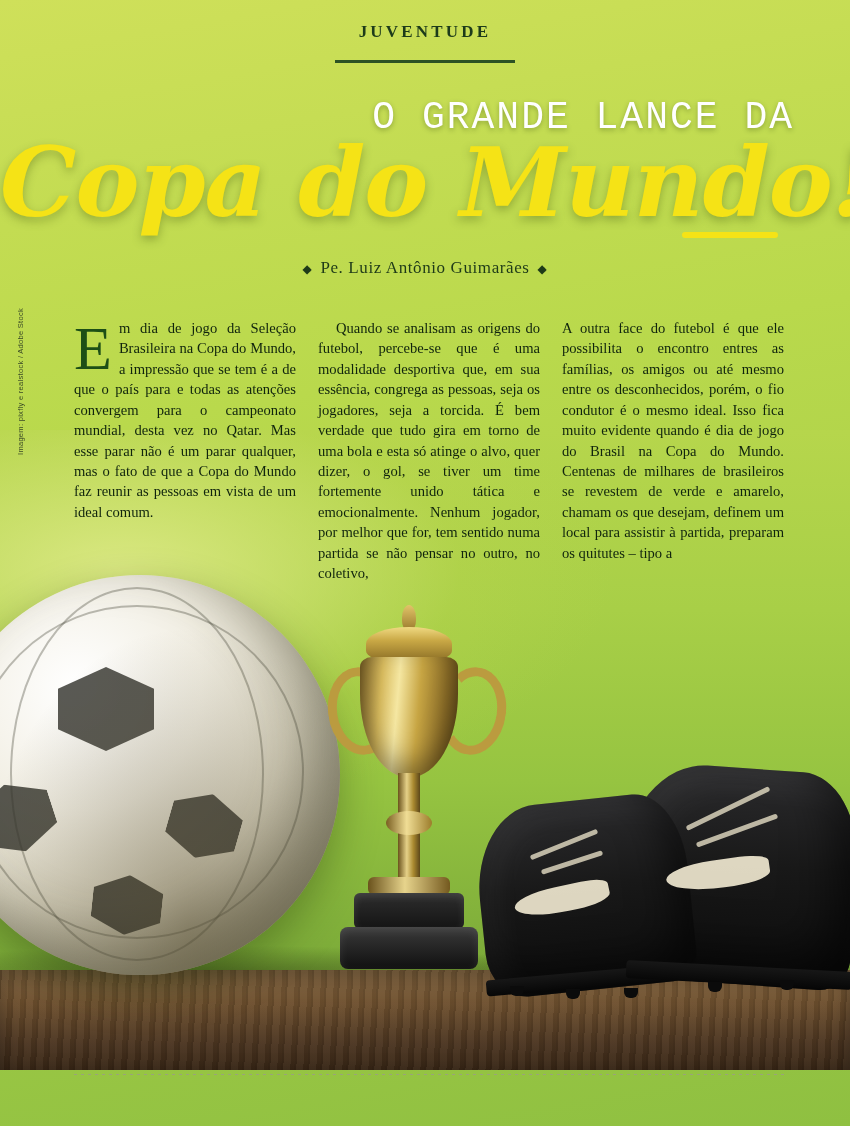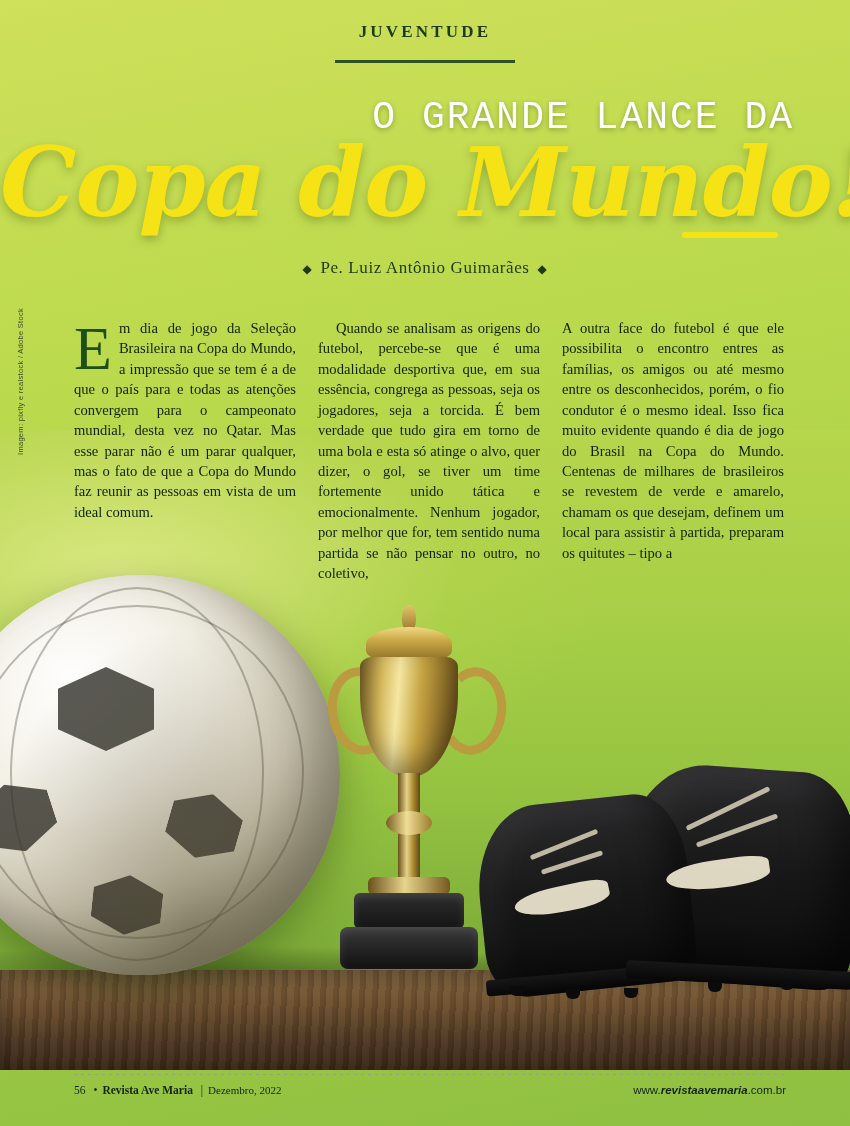--- a/index.html
+++ b/index.html
@@ -351,24 +351,14 @@
       <p style="text-indent:18px;">Quando se analisam as origens do futebol, percebe-se que é uma modalidade desportiva que, em sua essência, congrega as pessoas, seja os jogadores, seja a torcida. É bem verdade que tudo gira em torno de uma bola e esta só atinge o alvo, quer dizer, o gol, se tiver um time fortemente unido tática e emocionalmente. Nenhum jogador, por melhor que for, tem sentido numa partida se não pensar no outro, no coletivo,</p>
     </div>
     <div class="col">
       <p>A outra face do futebol é que ele possibilita o encontro entres as famílias, os amigos ou até mesmo entre os desconhecidos, porém, o fio condutor é o mesmo ideal. Isso fica muito evidente quando é dia de jogo do Brasil na Copa do Mundo. Centenas de milhares de brasileiros se revestem de verde e amarelo, chamam os que desejam, definem um local para assistir à partida, preparam os quitutes – tipo a</p>
     </div>
   </div>
 
   <div class="credit">Imagem: pixfly e realstock / Adobe Stock</div>
 
   <div class="footer-rule"></div>
-  <div class="footer">
-    <div class="left">
-      <span>56</span>
-      <span class="sep">•</span><b>Revista Ave Maria</b>
-      <span class="sep">|</span><span class="issue">Dezembro, 2022</span>
-    </div>
-    <div class="right">
-      <span>www.</span><span class="mid">revistaavemaria</span><span>.com.br</span>
-    </div>
-  </div>
 
 </div>
 
 </body></html>

